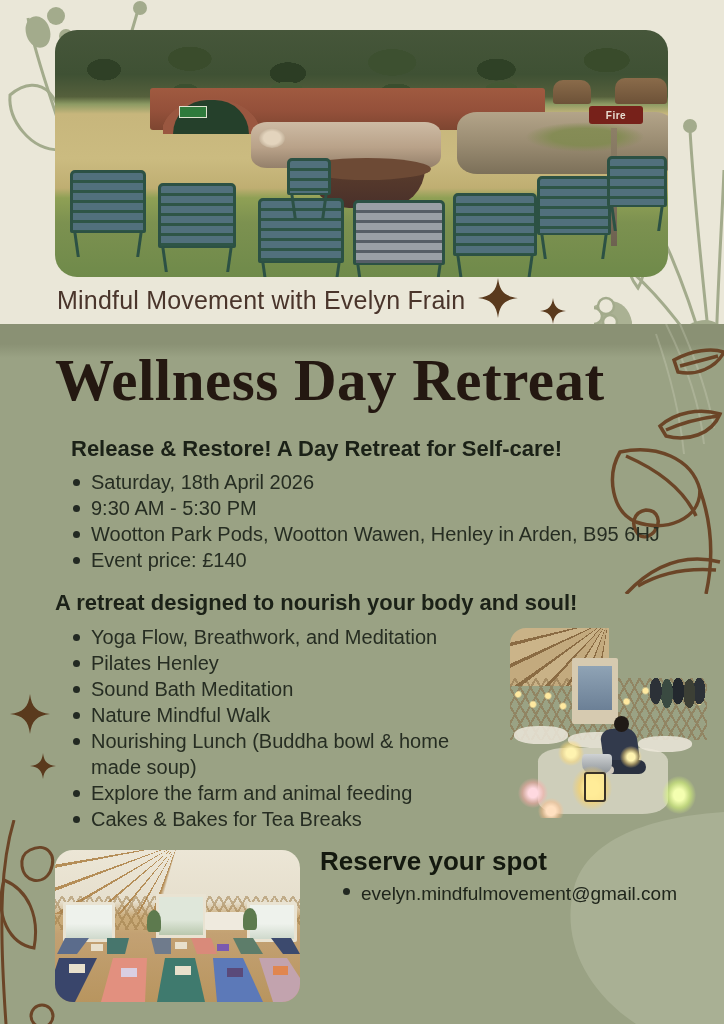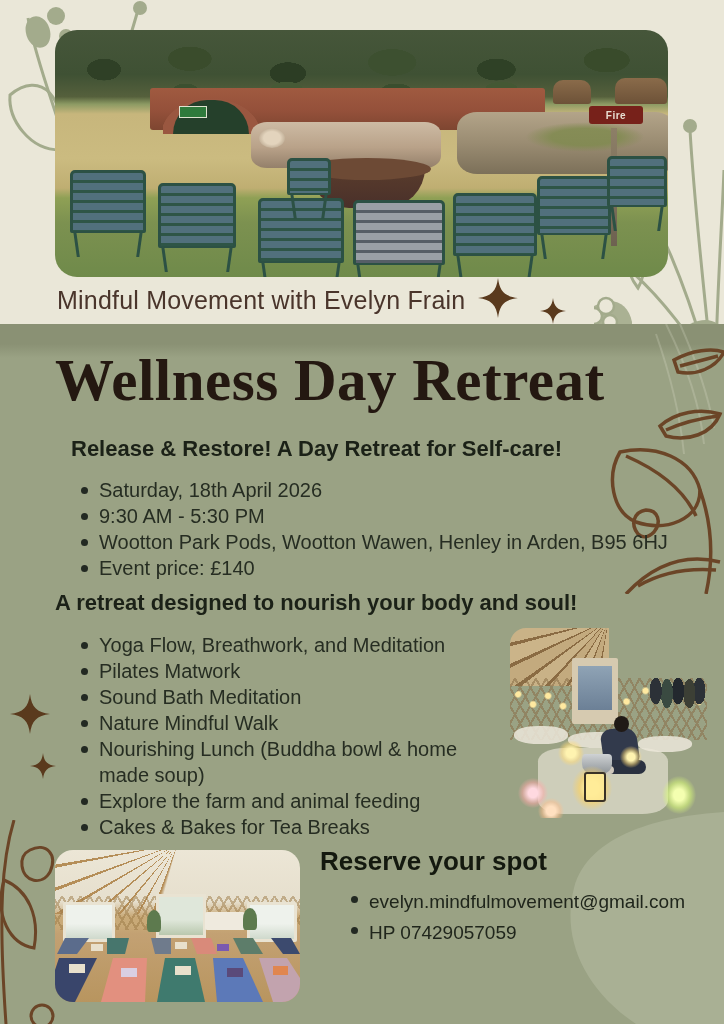--- a/index.html
+++ b/index.html
@@ -56,21 +56,21 @@
   .signpost{position:absolute;left:556px;top:98px;width:6px;height:118px;background:linear-gradient(180deg,#8d7f67,#6d6150);}
   
   .caption{position:absolute;left:57px;top:286px;font-size:25px;color:#4a352b;letter-spacing:.2px;}
   .spark{position:absolute;}
   
   .green{position:absolute;left:0;top:324px;width:724px;height:700px;
      background:linear-gradient(180deg,#8a9174 0,#8a9174 20px,#9aa284 34px,#9aa284 100%);}
   .title{position:absolute;left:55px;top:22px;width:640px;font-family:"Liberation Serif",serif;
      font-size:59px;font-weight:600;color:#241811;letter-spacing:.5px;}
   .h-bold{position:absolute;font-size:22px;font-weight:bold;color:#1b2117;}
-  .bullets{list-style:none;margin:8px;padding:0;position:absolute;color:#262d22;}
+  .bullets{list-style:none;margin:0;padding:0;position:absolute;color:#262d22;}
   .bullets li{position:relative;padding-left:23px;margin:0;}
   .bullets li::before{content:"";position:absolute;left:5px;top:.52em;width:7px;height:7px;border-radius:50%;background:#222922;}
   .lg{font-size:20px;line-height:26px;}
   .contact{font-size:19px;line-height:31px;color:#20261c;}
   .ul-link{text-decoration:underline;text-underline-offset:3px;color:#20261c;cursor:pointer;}
   
   .photo-night{left:510px;top:304px;width:197px;height:190px;border-radius:16px;
      background:linear-gradient(180deg,#c4ad82 0%,#b79d6e 28%,#a9placeholder 0,#a08a63 42%,#8d8795 52%,#948d9c 75%,#a49aa6 100%);}
   .nroof{position:absolute;left:0;top:0;width:100%;height:58px;
      background:conic-gradient(from 180deg at 50% -8px,#c9b287 0 9deg,#8a6b43 9deg 11deg,#c3aa7e 11deg 20deg,#8a6b43 20deg 22deg,#cbb489 22deg 31deg,#8a6b43 31deg 33deg,#c3aa7e 33deg 42deg,#8a6b43 42deg 44deg,#c9b287 44deg 53deg,#8a6b43 53deg 55deg,#c3aa7e 55deg 64deg,#8a6b43 64deg 66deg,#cbb489 66deg 75deg,#8a6b43 75deg 77deg,#c9b287 77deg 90deg,transparent 90deg);}
@@ -238,21 +238,21 @@
     <ul class="bullets lg" style="left:68px;top:145px;width:630px;">
       <li><span>Saturday, 18th April 2026</span></li>
       <li><span>9:30 AM - 5:30 PM</span></li>
       <li><span>Wootton Park Pods, Wootton Wawen, Henley in Arden, B95 6HJ</span></li>
       <li><span>Event price: £140</span></li>
     </ul>
 
     <div class="h-bold" style="left:55px;top:266px;">A retreat designed to nourish your body and soul!</div>
     <ul class="bullets lg" style="left:68px;top:300px;width:385px;">
       <li><span>Yoga Flow, Breathwork, and Meditation</span></li>
-      <li><span>Pilates Matwork</span></li>
+      <li><span>Pilates Henley</span></li>
       <li><span>Sound Bath Meditation</span></li>
       <li><span>Nature Mindful Walk</span></li>
       <li><span>Nourishing Lunch (Buddha bowl &amp; home made soup)</span></li>
       <li><span>Explore the farm and animal feeding</span></li>
       <li><span>Cakes &amp; Bakes for Tea Breaks</span></li>
     </ul>
 
     <div class="photo photo-night">
       <div class="nroof"></div>
       <div class="nlattice"></div>
@@ -308,17 +308,16 @@
         <rect x="218" y="38" width="15" height="9" fill="#e0864f"></rect>
         <rect x="36" y="16" width="12" height="7" fill="#e8e0cc"></rect>
         <rect x="120" y="14" width="12" height="7" fill="#e8e0cc"></rect>
         <rect x="162" y="16" width="12" height="7" fill="#7a5ab0"></rect>
       </svg>
     </div>
 
     <div class="reserve-h">Reserve your spot</div>
     <ul class="bullets contact" style="left:338px;top:554px;width:380px;">
       <li><span>evelyn.mindfulmovement@gmail.com</span></li>
-      <li><span>HP 07429057059</span></li>
     </ul>
 
   </div>
 </div>
 
 </body></html>

